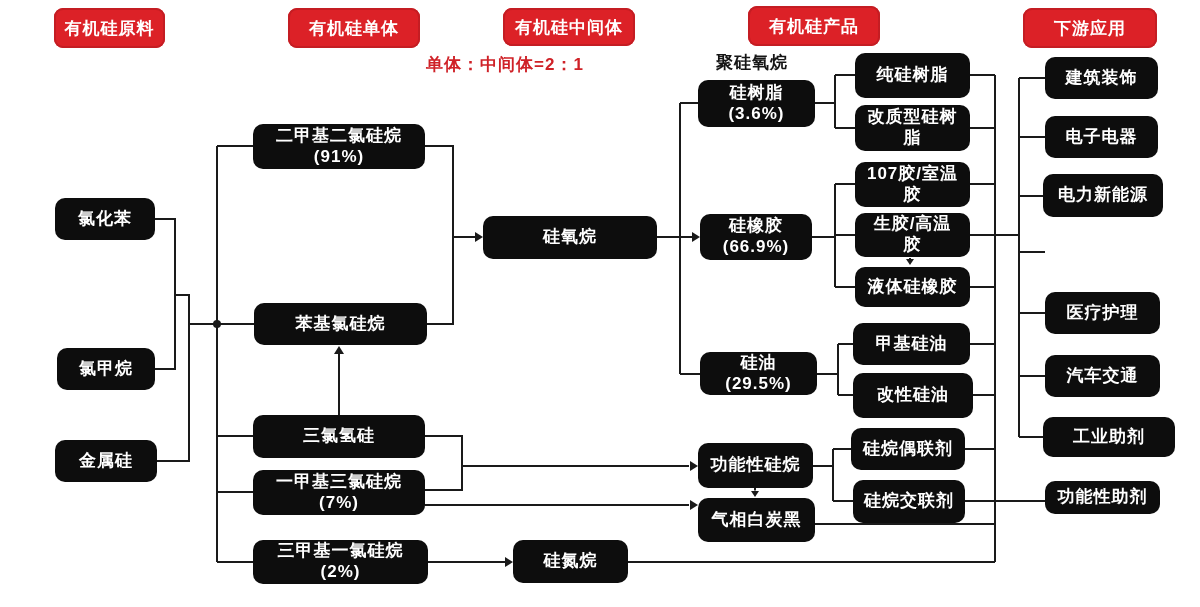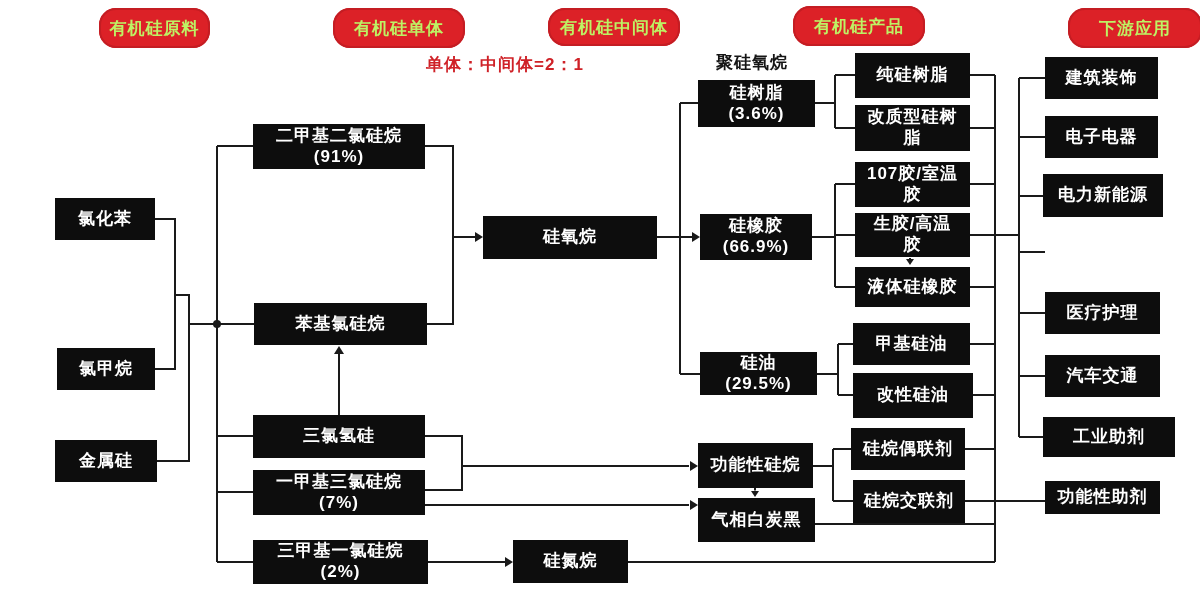--- a/index.html
+++ b/index.html
@@ -2,29 +2,28 @@
 <html><head>
 <meta charset="utf-8">
 <style>
   html,body{margin:0;padding:0;background:#ffffff;}
   .stage{
     position:relative;width:1200px;height:607px;overflow:hidden;background:#ffffff;
     font-family:"Liberation Sans","DejaVu Sans",sans-serif;
   }
   .stage svg{position:absolute;left:0;top:0;}
   .hdr{
-    position:absolute;box-sizing:border-box;background:#dc2127;color:#bef264;
-    border-radius:17px;display:flex;align-items:center;justify-content:center;
+    position:absolute;box-sizing:border-box;background:#dc2127;color:#ffffff;
+    border-radius:9px;display:flex;align-items:center;justify-content:center;
     font-size:17px;font-weight:700;letter-spacing:1px;
     box-shadow:inset 0 0 0 2px #c41d23;
-    margin-left:45px;
   }
   .node{
     position:absolute;box-sizing:border-box;background:#0d0d0d;color:#ffffff;
-    border-radius:0;display:flex;align-items:center;justify-content:center;
+    border-radius:10px;display:flex;align-items:center;justify-content:center;
     font-size:17px;font-weight:700;text-align:center;line-height:1.22;
     white-space:pre-line;letter-spacing:1px;
   }
   .note{
     position:absolute;font-size:17px;font-weight:700;color:#cf2127;letter-spacing:1px;margin-left:39px;
   }
   .plabel{
     position:absolute;font-size:17px;font-weight:700;color:#151515;letter-spacing:1px;
   }
 </style>

